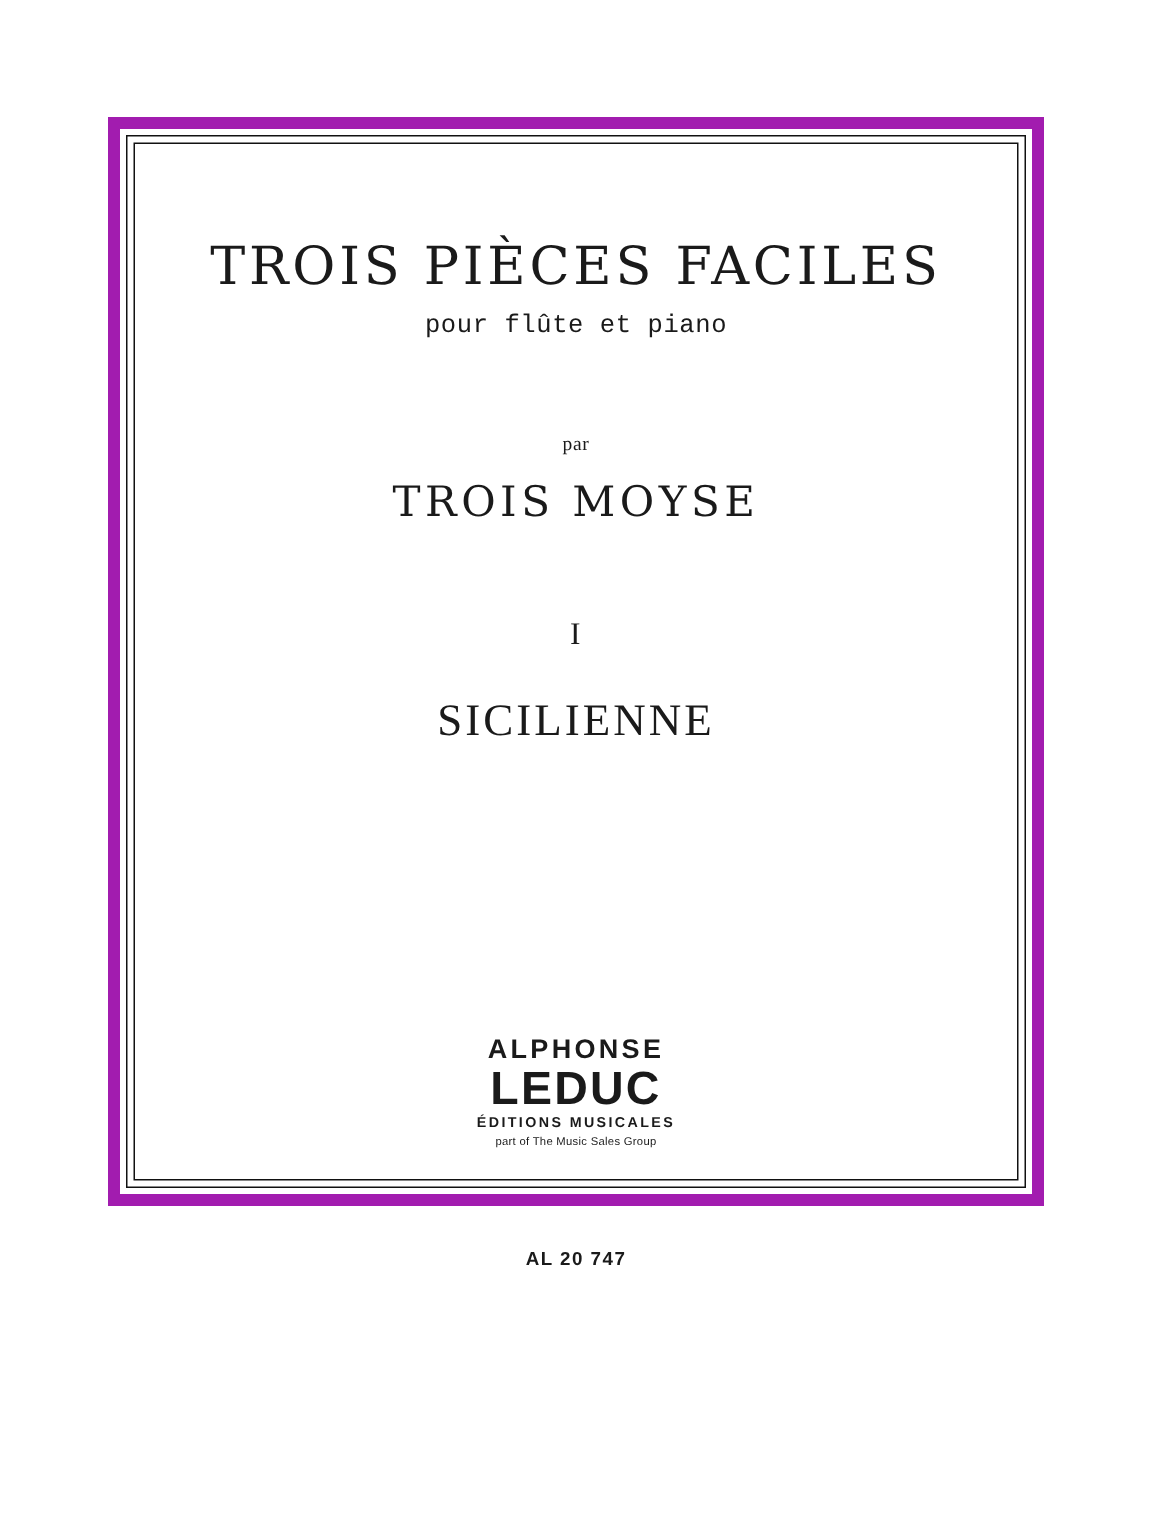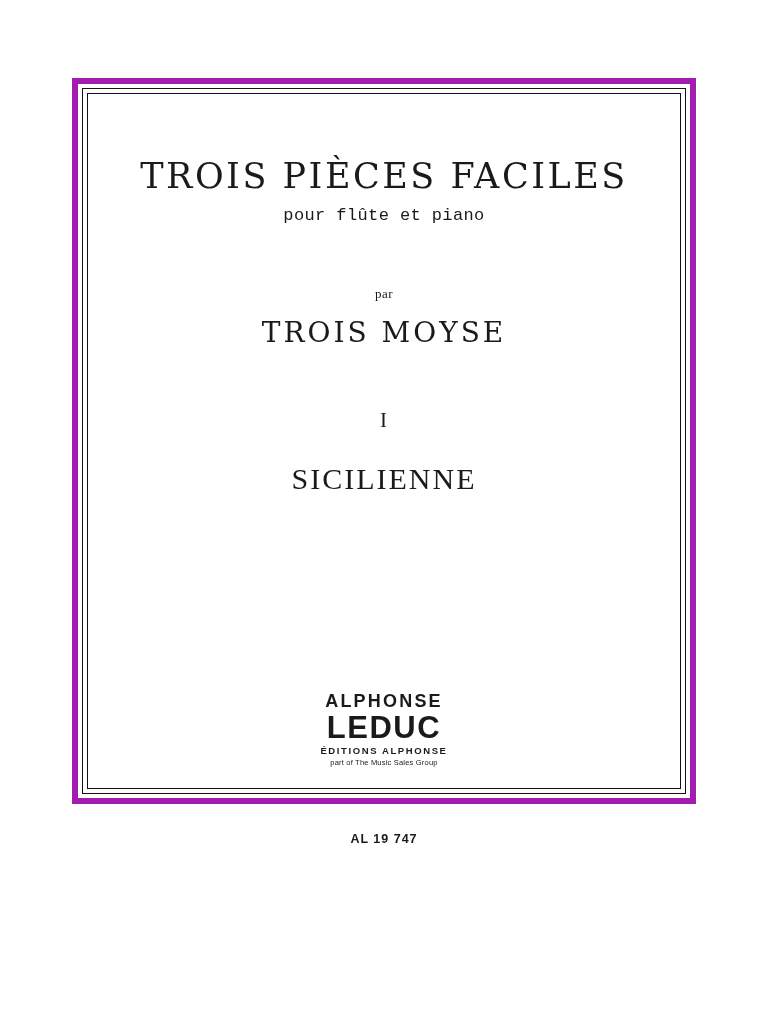--- a/index.html
+++ b/index.html
@@ -24,21 +24,21 @@
     background: #ffffff;
   }
 
   
   .frame-outer {
     position: absolute;
     left: 72px;
     top: 78px;
     width: 624px;
     height: 726px;
-    border: 6px solid #a21caf;
+    border: 8px solid #a21caf;
     box-sizing: border-box;
   }
   .frame-mid {
     position: absolute;
     left: 4px;
     top: 4px;
     right: 4px;
     bottom: 4px;
     border: 1px solid #111;
     box-sizing: border-box;
@@ -202,25 +202,25 @@
 
           <div class="composer">TROIS MOYSE</div>
 
           <div class="movement-number">I</div>
 
           <div class="movement-title">SICILIENNE</div>
 
           <div class="publisher">
             <span class="publisher-top">ALPHONSE</span>
             <span class="publisher-main">LEDUC</span>
-            <span class="publisher-sub">ÉDITIONS ALPHONSE</span>
+            <span class="publisher-sub">ÉDITIONS MUSICALES</span>
             <span class="publisher-group">part of The Music Sales Group</span>
           </div>
 
         </div>
 
       </div>
     </div>
   </div>
 
-  <div class="catalog-number">AL  19 747</div>
+  <div class="catalog-number">AL  20 747</div>
 
 </div>
 
 </body></html>

